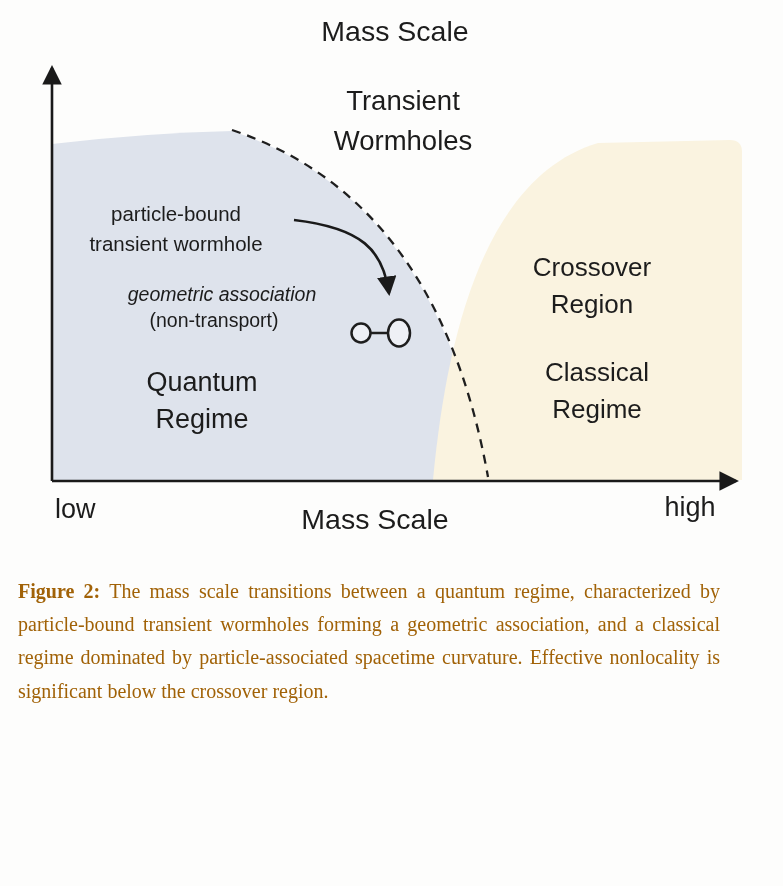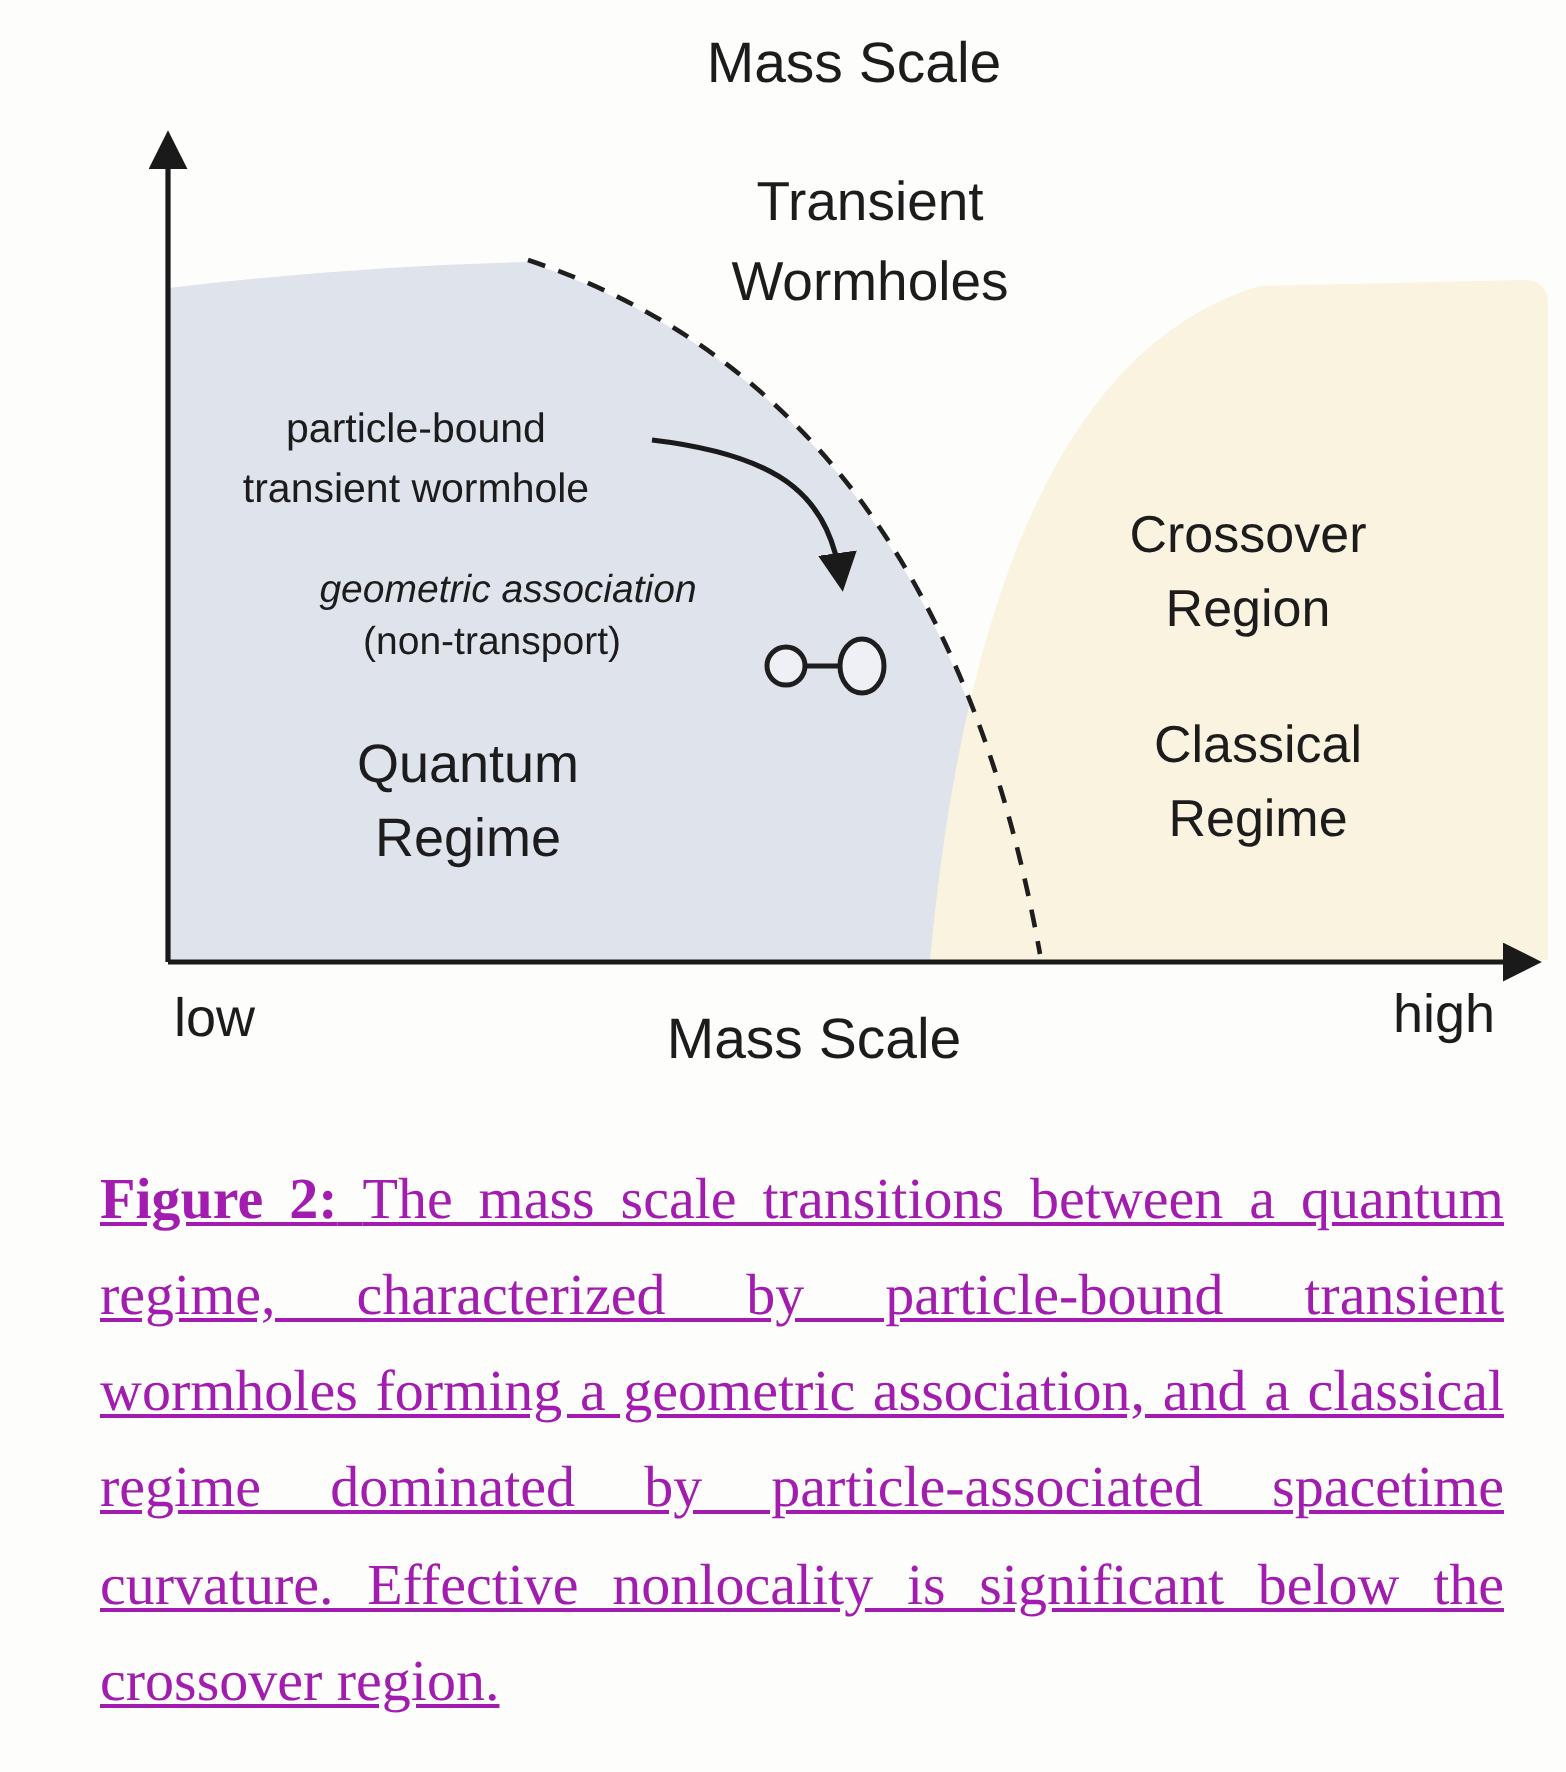--- a/index.html
+++ b/index.html
@@ -5,40 +5,39 @@
   html, body {
     margin: 0;
     padding: 0;
     width: 783px;
     height: 886px;
     background: #fdfdfc;
     font-family: "Liberation Sans", "DejaVu Sans", sans-serif;
     color: #1c1c1c;
     overflow: hidden;
   }
-  .figure-wrap { width: 738px; margin-left: 32px; }
+  .figure-wrap { width: 738px; }
   svg text {
     font-family: "Liberation Sans", "DejaVu Sans", sans-serif;
     fill: #1c1c1c;
   }
   .footnote {
     text-align: center;
     font-size: 18.5px;
     color: #2e2e2e;
     margin-top: 4px;
     letter-spacing: 0.2px;
   }
   .caption {
     font-family: "Liberation Serif", "DejaVu Serif", serif;
-    font-size: 29px;
+    font-size: 20px;
     line-height: 1.66;
-    color: #a21caf;
+    color: #a16207;
     text-align: justify;
     margin: 26px 18px 0 18px;
-    text-decoration: underline;
   }
   .caption b { font-weight: bold; }
 </style>
 </head>
 <body>
 
 <div class="figure-wrap">
 
   <svg width="783" height="545" viewBox="0 0 783 545">
     <defs>

